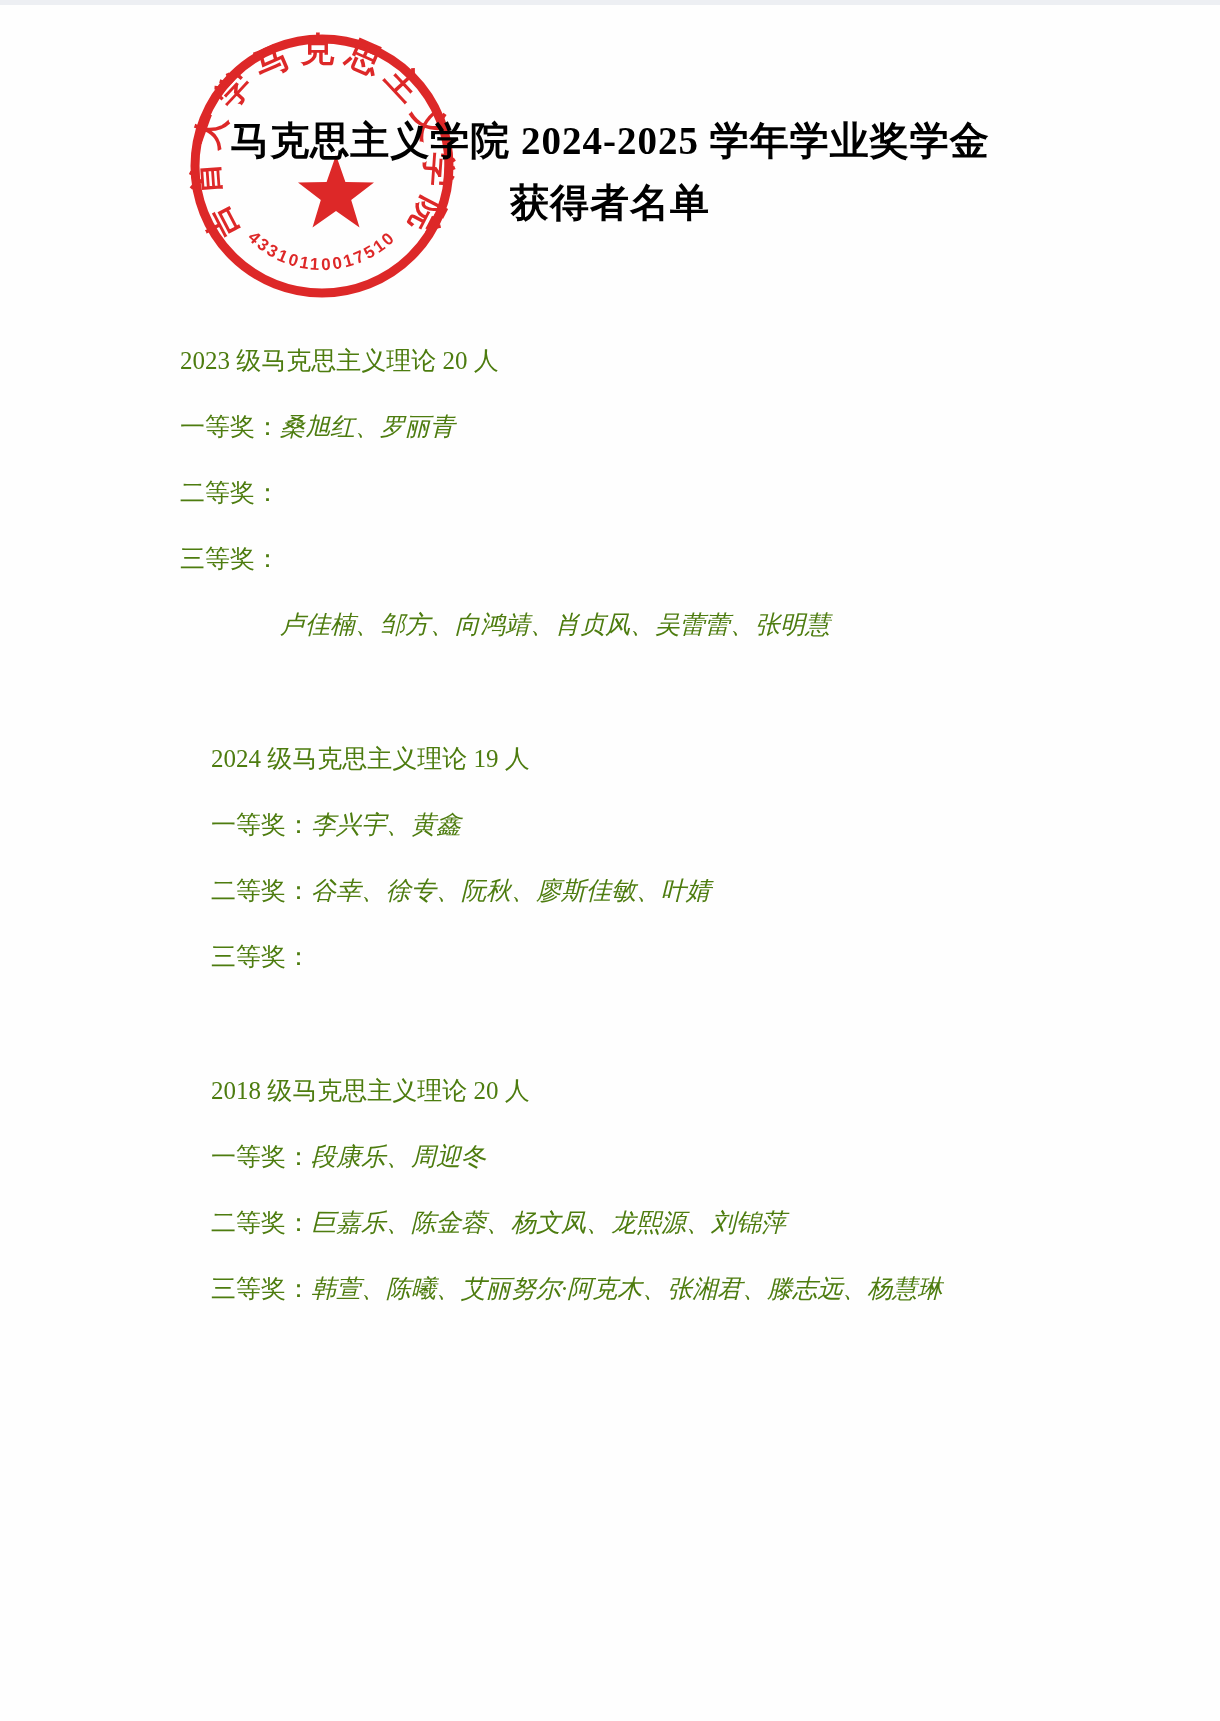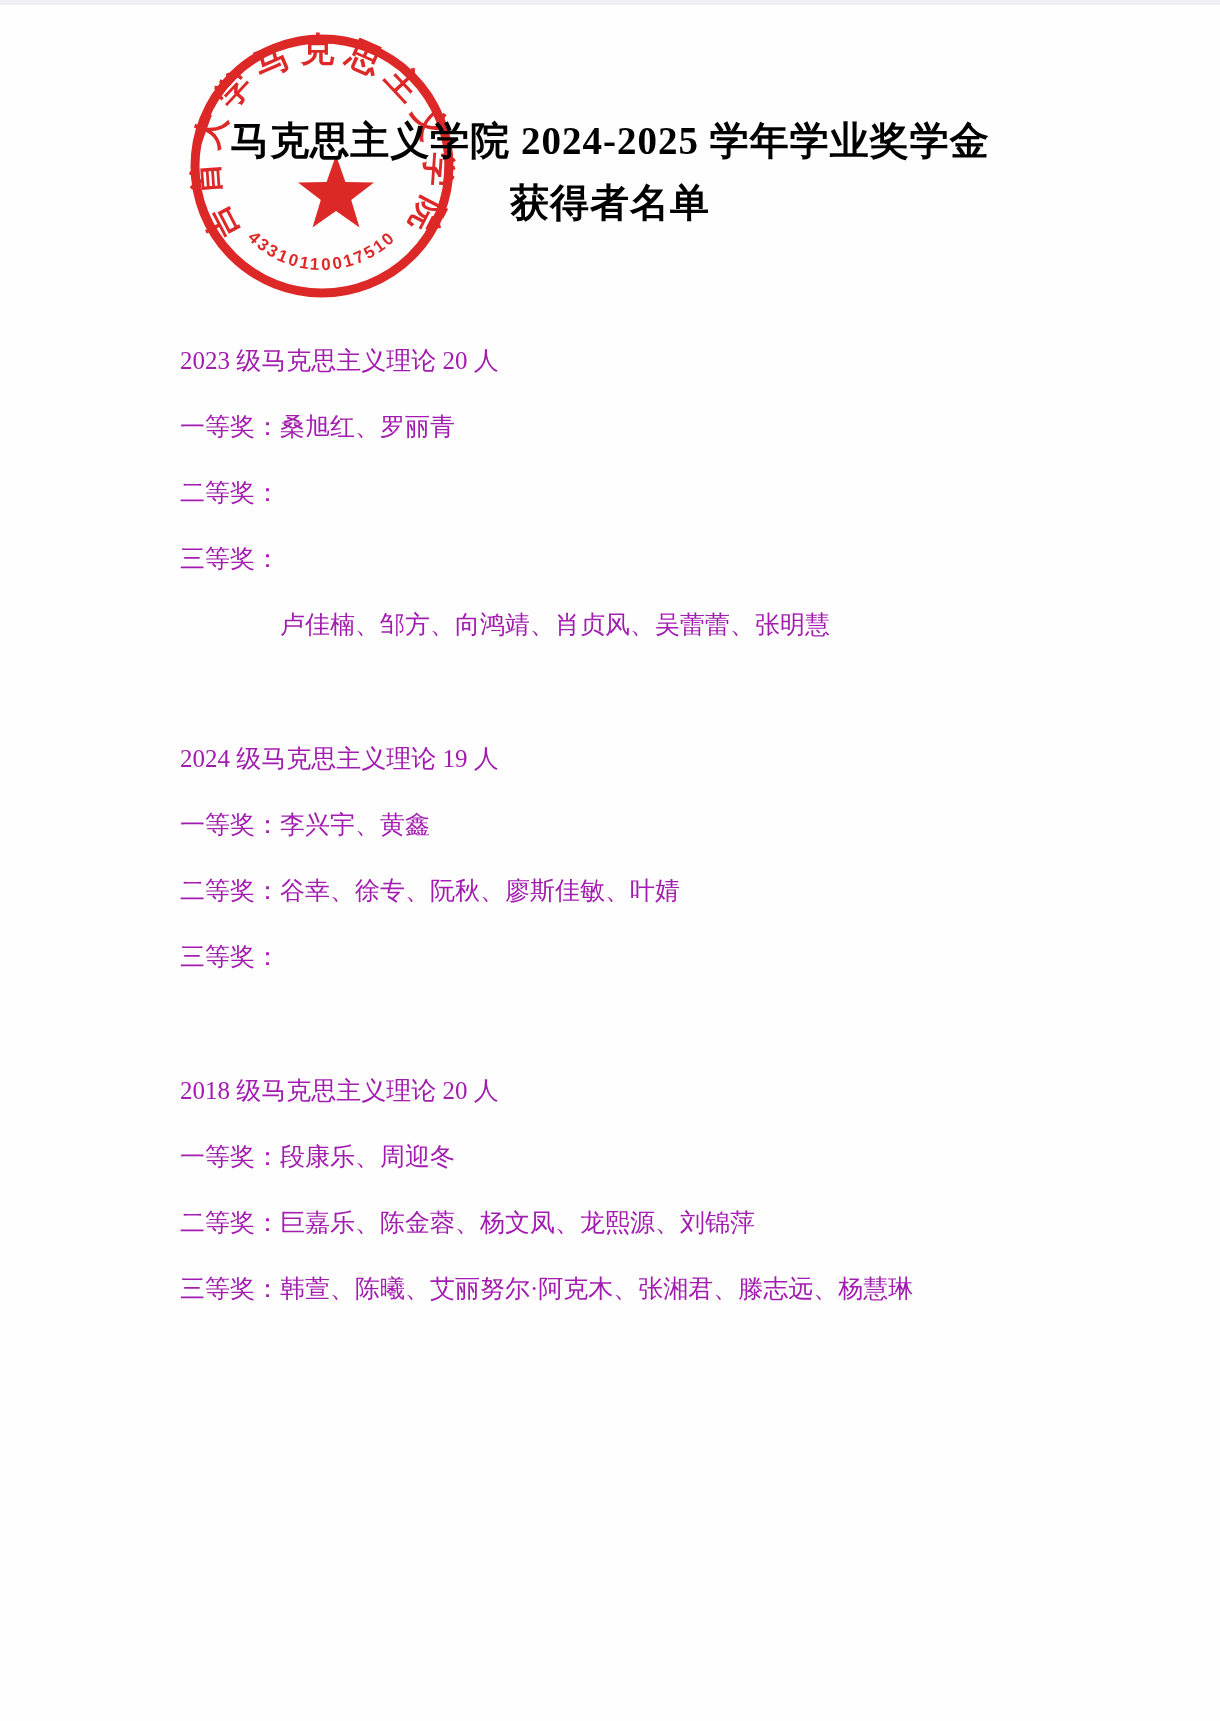--- a/index.html
+++ b/index.html
@@ -46,35 +46,35 @@
     pointer-events: none;
   }
   .content {
     position: absolute;
     left: 180px;
     top: 327px;
     width: 890px;
     font-size: 25px;
   }
   .section { margin: 0; }
-  .section + .section { margin-top: 68px; }
+  .section + .section { margin-top: 68px; margin-left: 31px; }
   .line {
     height: 66px;
     display: flex;
     align-items: center;
     white-space: nowrap;
-    color: #a21caf;
+    color: #4d7c0f;
   }
   .line.header { font-weight: 500; }
   .label {
     display: inline-block;
     width: 100px;
     flex: 0 0 auto;
   }
-  .names { flex: 0 0 auto; }
+  .names { flex: 0 0 auto; font-style: italic; }
 </style>
 </head>
 <body>
 
 <div class="page">
   <div class="top-strip"></div>
 
   <div class="seal">
     <svg width="270" height="270" viewBox="0 0 270 270">
       <defs>

